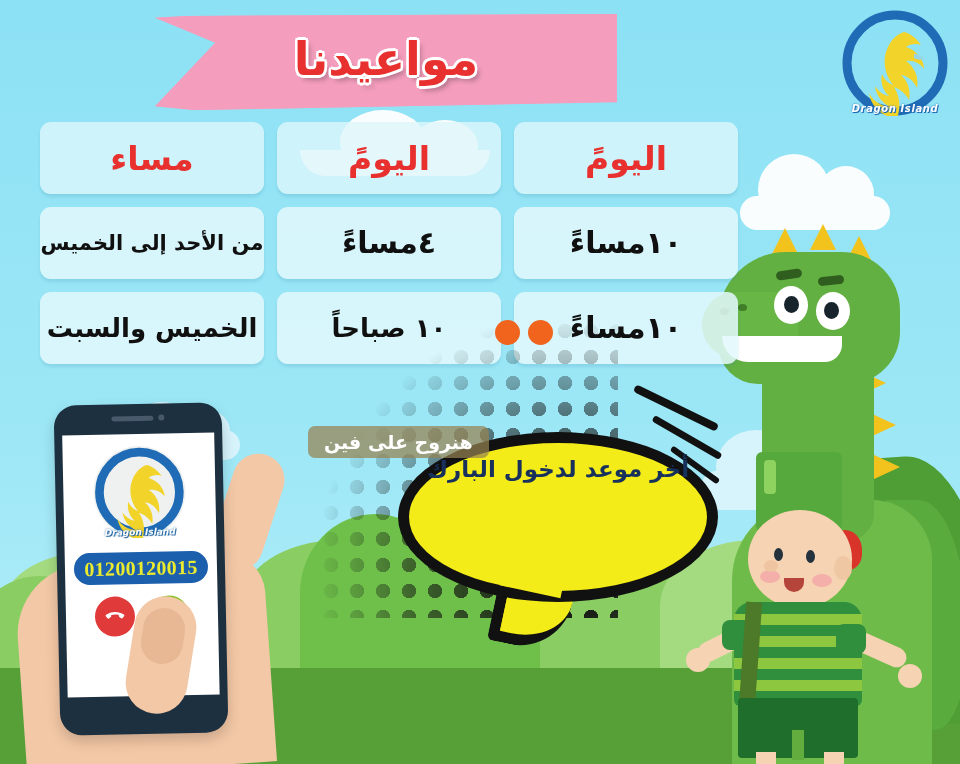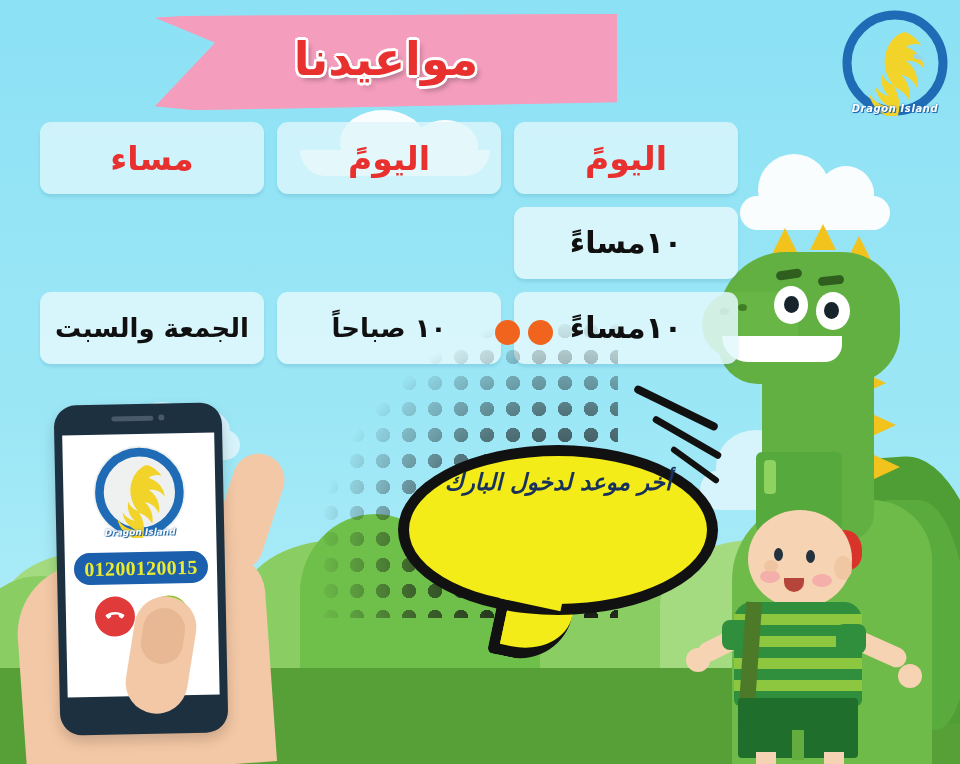--- a/index.html
+++ b/index.html
@@ -117,21 +117,21 @@
 
   
   .halftone{position:absolute;left:318px;top:318px;width:300px;height:300px;
     background-image:radial-gradient(#111 38%,transparent 40%);
     background-size:26px 26px;
     -webkit-mask-image:radial-gradient(circle at 85% 85%, #000 10%, rgba(0,0,0,.55) 45%, transparent 72%);
     mask-image:radial-gradient(circle at 85% 85%, #000 10%, rgba(0,0,0,.55) 45%, transparent 72%);
     opacity:.95;}
 
   
-  .bubble{position:absolute;left:398px;top:445px;width:320px;height:170px;font-style:italic;}
+  .bubble{position:absolute;left:398px;top:432px;width:320px;height:170px;}
   .bubble-oval{position:absolute;inset:0;background:#f4ec18;border:11px solid #111111;
     border-radius:50%;box-sizing:border-box;}
   .bubble-tail{position:absolute;left:96px;top:140px;width:76px;height:76px;background:#f4ec18;
     border:11px solid #111111;border-radius:0 0 70% 8%;box-sizing:border-box;
     transform:rotate(12deg);border-top:none;border-right:none;}
   .bubble-tail-fill{position:absolute;left:104px;top:132px;width:62px;height:28px;background:#f4ec18;
     transform:rotate(12deg);}
   .bubble-text{position:absolute;inset:0;display:flex;flex-direction:column;
     align-items:center;justify-content:flex-start;padding-top:22px;box-sizing:border-box;}
   .bubble-line{color:#17315c;font-size:23px;font-weight:bold;line-height:1.35;white-space:nowrap;}
@@ -338,31 +338,37 @@
       </div>
       <div class="cell head">
         <span class="head-txt">مساء</span>
       </div>
     </div>
 
     <div class="srow">
       <div class="cell">
         <span class="cell-txt">١٠مساءً</span>
       </div>
+      <div class="cell">
+        <span class="cell-txt">٤مساءً</span>
+      </div>
+      <div class="cell">
+        <span class="cell-txt small">من الأحد إلى الخميس</span>
+      </div>
     </div>
 
     <div class="srow">
       <div class="cell">
         <span class="cell-txt">١٠مساءً</span>
       </div>
       <div class="cell">
         <span class="cell-txt mid">١٠ صباحاً</span>
       </div>
       <div class="cell">
-        <span class="cell-txt mid">الجمعة والسبت</span>
+        <span class="cell-txt mid">الخميس والسبت</span>
       </div>
     </div>
   </div>
 
   <div class="halftone"></div>
   <div class="speedline sl1"></div>
   <div class="speedline sl2"></div>
   <div class="speedline sl3"></div>
 
   <div class="bubble">
@@ -406,15 +412,16 @@
         </div>
       </div>
     </div>
   </div>
   <div class="hand hand-thumb"></div>
   <div class="thumb-nail"></div>
 
   <div class="wm">
     <div class="wm-dot wm-d1"></div>
     <div class="wm-dot wm-d2"></div>
+    <div class="wm-tag">هنروح على فين</div>
   </div>
 
 </div>
 
 </body></html>

